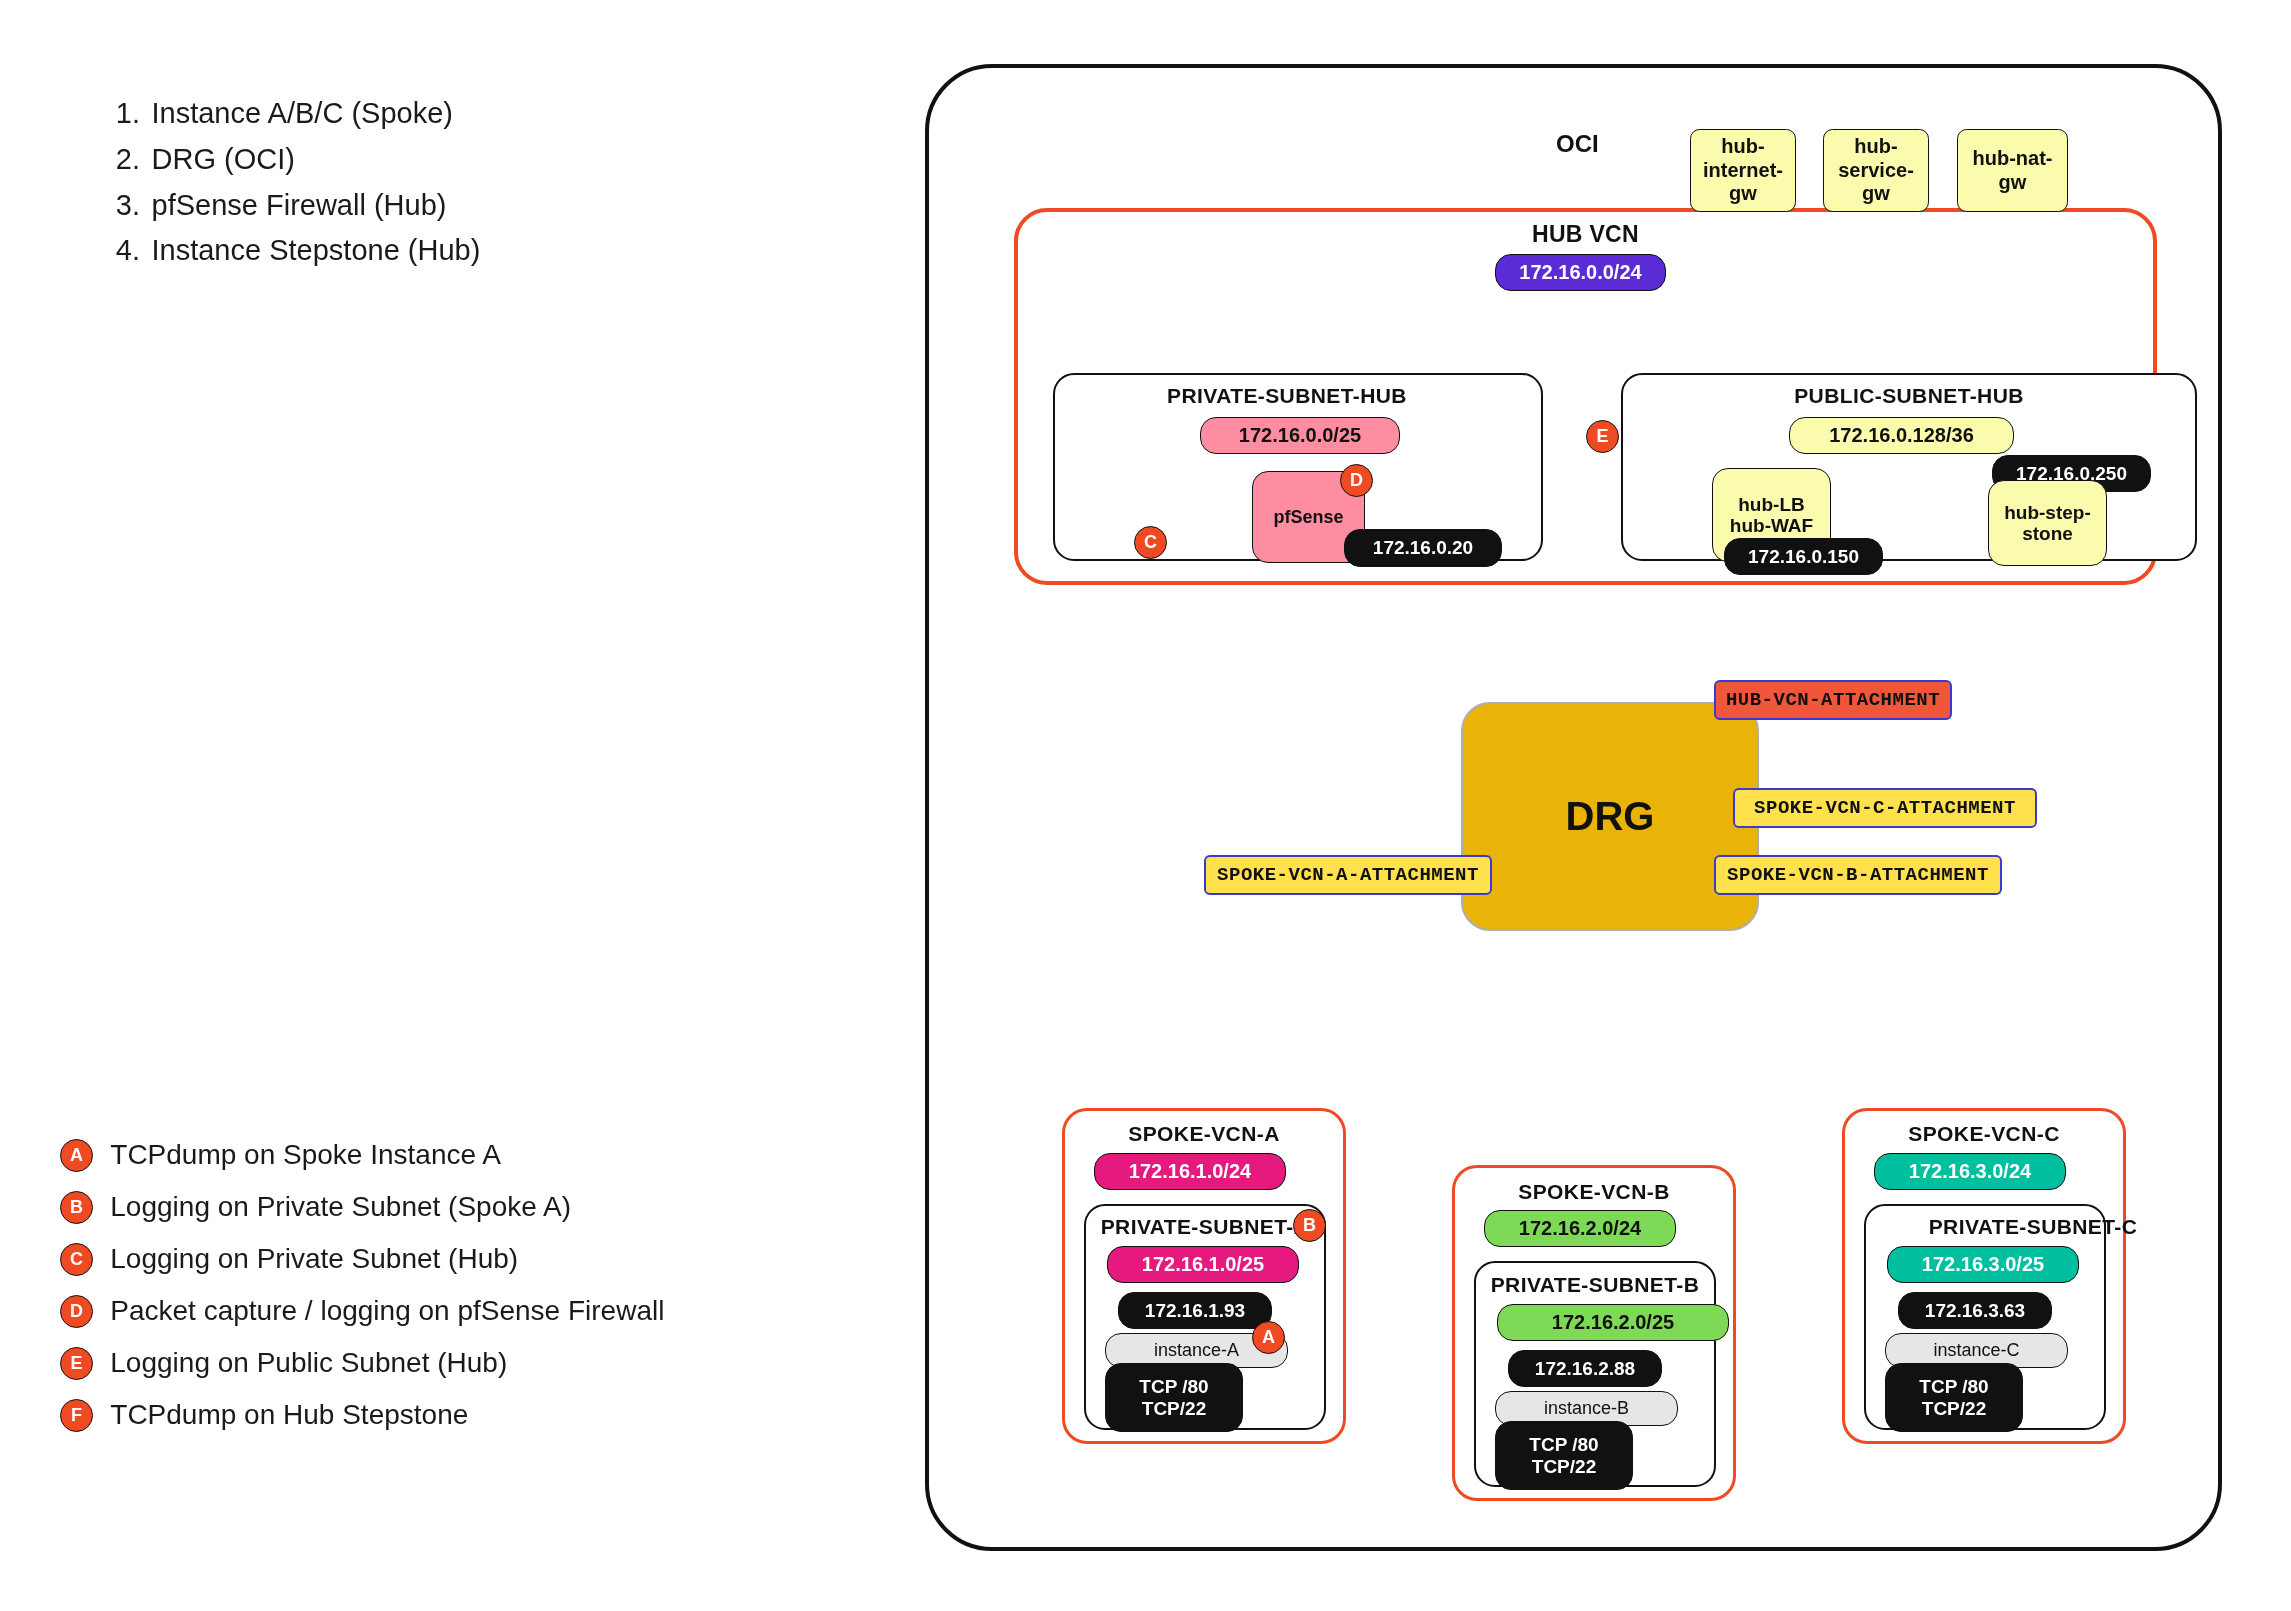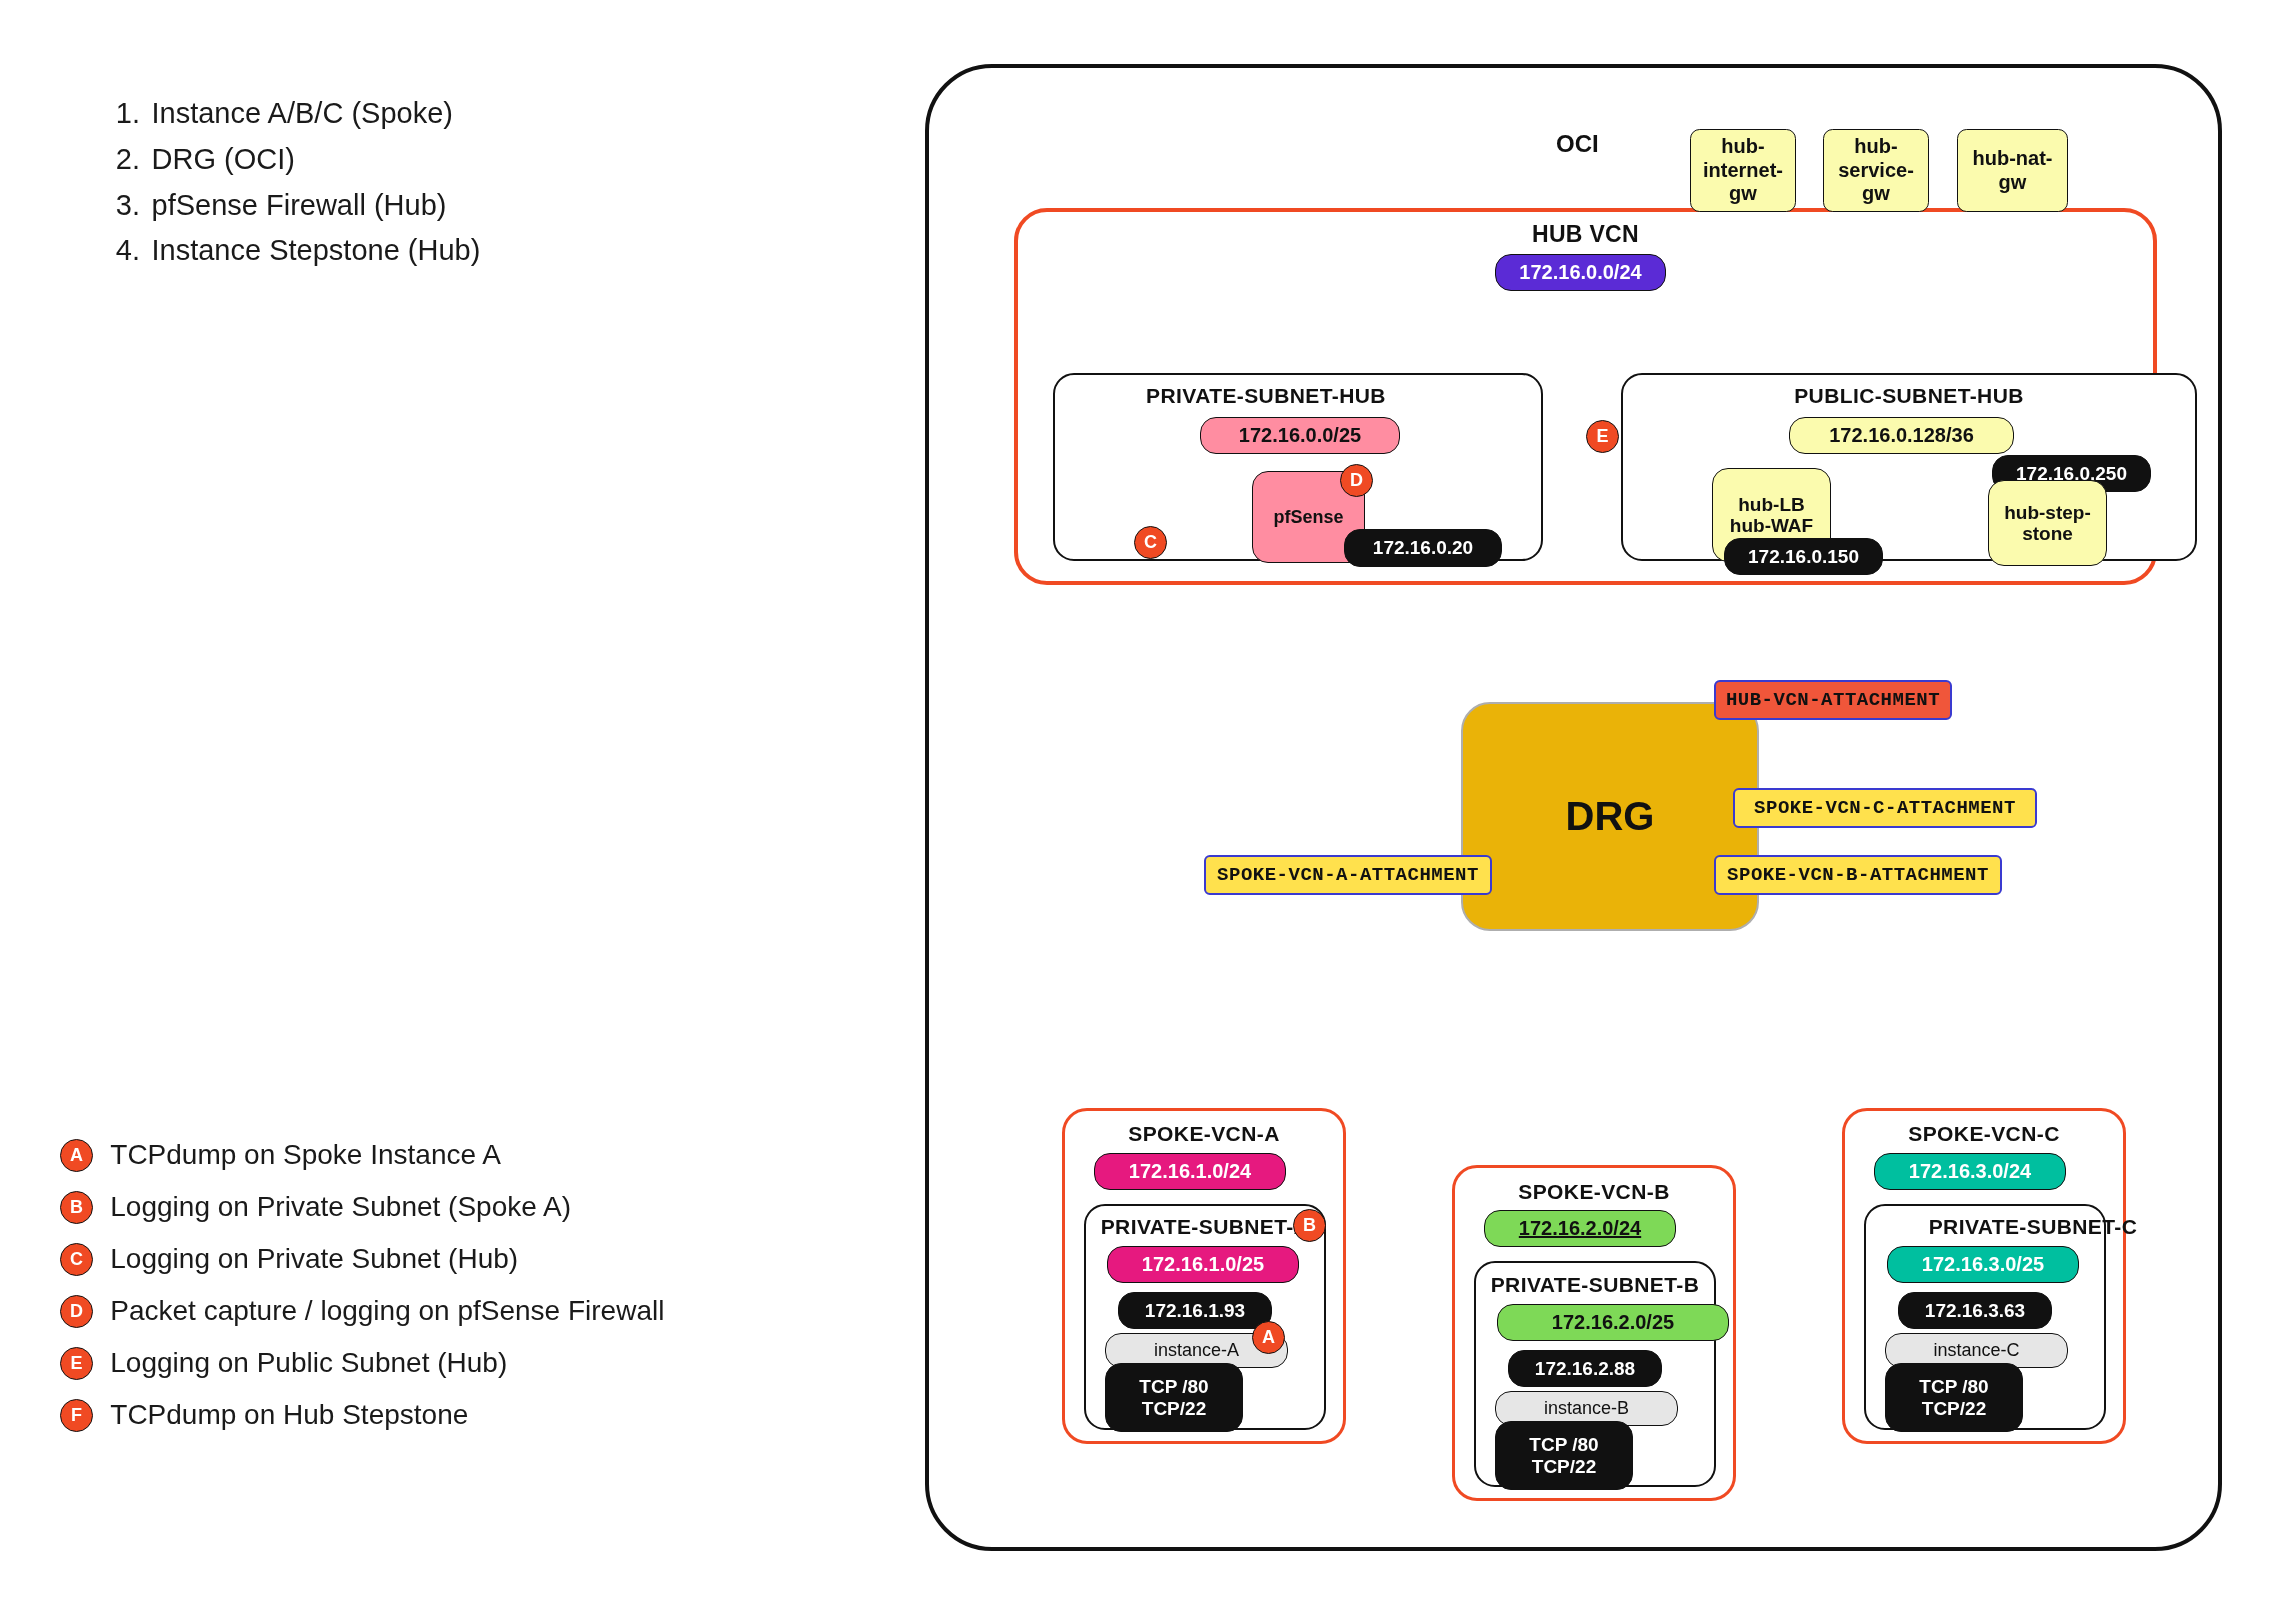--- a/index.html
+++ b/index.html
@@ -343,21 +343,21 @@
       <span>hub-nat-</span><br>
       <span>gw</span>
     </div>
   </div>
 
   <div class="hub-vcn-box"></div>
   <div class="hub-vcn-title">HUB VCN</div>
   <div class="chip purple" style="left:1495px; top:254px; width:171px; height:37px;">172.16.0.0/24</div>
 
   <div class="subnet-box" style="left:1053px; top:373px; width:490px; height:188px;"></div>
-  <div class="subnet-title" style="left:1021px; top:384px; width:490px;">PRIVATE-SUBNET-HUB</div>
+  <div class="subnet-title" style="left:1042px; top:384px; width:490px;">PRIVATE-SUBNET-HUB</div>
   <div class="chip pink" style="left:1200px; top:417px; width:200px; height:37px;">172.16.0.0/25</div>
   <div class="chip pink" style="left:1252px; top:471px; width:113px; height:92px; font-size:18px;">pfSense</div>
   <div class="chip black" style="left:1344px; top:529px; width:158px; height:38px; font-size:19px;">172.16.0.20</div>
 
   <div class="subnet-box" style="left:1621px; top:373px; width:576px; height:188px;"></div>
   <div class="subnet-title" style="left:1621px; top:384px; width:576px;">PUBLIC-SUBNET-HUB</div>
   <div class="chip lightyellow" style="left:1789px; top:417px; width:225px; height:37px;">172.16.0.128/36</div>
   <div class="chip lightyellow" style="left:1712px; top:468px; width:119px; height:94px; font-size:19px;">
     <div>
       <span>hub-LB</span><br>
@@ -397,21 +397,21 @@
     <div>
       <span>TCP /80</span><br>
       <span>TCP/22</span>
     </div>
   </div>
   <div class="badge badge-abs" style="left:1293px; top:1209px;">B</div>
   <div class="badge badge-abs" style="left:1252px; top:1321px;">A</div>
 
   <div class="vcn-box" style="left:1452px; top:1165px; width:284px; height:336px;"></div>
   <div class="vcn-title" style="left:1452px; top:1180px; width:284px;">SPOKE-VCN-B</div>
-  <div class="chip green" style="left:1484px; top:1210px; width:192px; height:37px;text-decoration:underline;">172.16.2.0/24</div>
+  <div class="chip green" style="left:1484px; top:1210px; width:192px; height:37px;">172.16.2.0/24</div>
 
   <div class="subnet-box" style="left:1474px; top:1261px; width:242px; height:226px;"></div>
   <div class="subnet-title" style="left:1474px; top:1273px; width:242px;">PRIVATE-SUBNET-B</div>
   <div class="chip green" style="left:1497px; top:1304px; width:232px; height:37px;">172.16.2.0/25</div>
   <div class="chip black" style="left:1508px; top:1350px; width:154px; height:37px; font-size:19px;">172.16.2.88</div>
   <div class="chip grey" style="left:1495px; top:1391px; width:183px; height:35px;">instance-B</div>
   <div class="chip black" style="left:1495px; top:1421px; width:138px; height:69px; font-size:19px;">
     <div>
       <span>TCP /80</span><br>
       <span>TCP/22</span>

